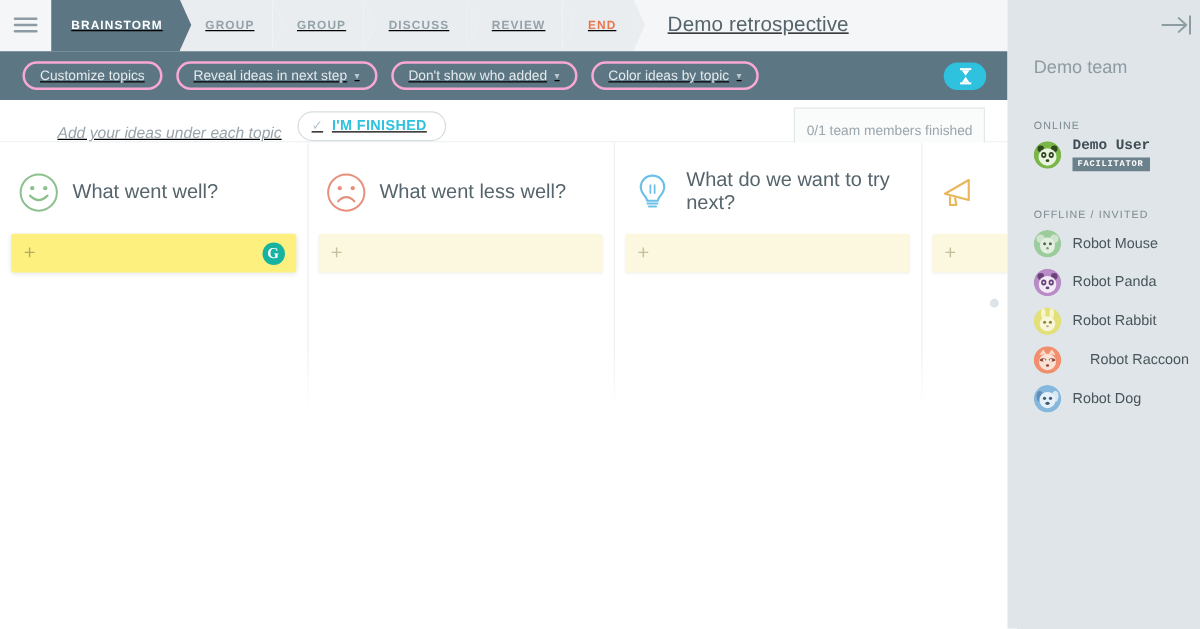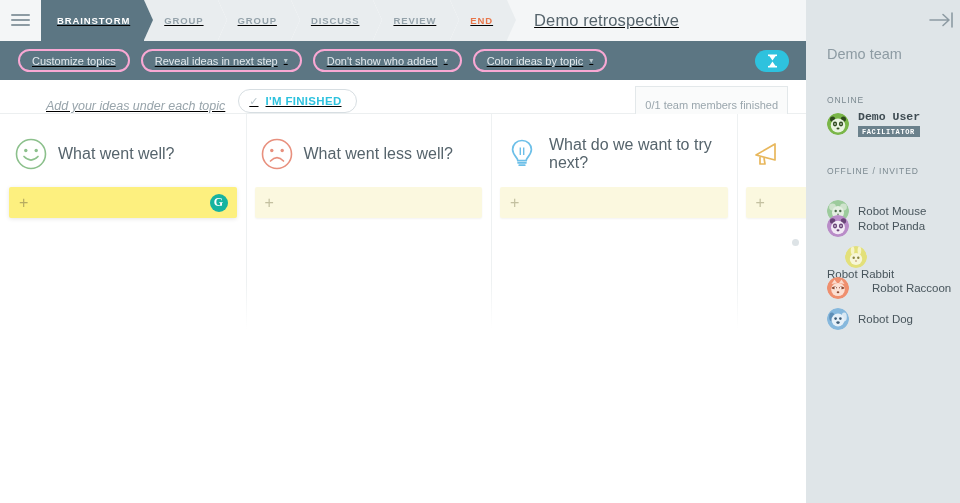--- a/index.html
+++ b/index.html
@@ -425,21 +425,21 @@
         <ellipse cx="11" cy="15.5" rx="1.5" ry="1.1" fill="#2f4a1e"></ellipse>
       </svg>
       <span class="m-col">
         <span class="m-name bold">Demo User</span>
         <span class="facil">FACILITATOR</span>
       </span>
     </div>
 
     <div class="section-label offline-label">OFFLINE / INVITED</div>
 
-    <div class="member" style="top:200px;">
+    <div class="member" style="top:184px;">
       <svg class="avatar" viewBox="0 0 22 22">
         <circle cx="11" cy="11" r="11" fill="#9ccb9c"></circle>
         <circle cx="5.5" cy="7" r="3.4" fill="#cfe3cd"></circle>
         <circle cx="16.5" cy="7" r="3.4" fill="#cfe3cd"></circle>
         <ellipse cx="11" cy="12.5" rx="6" ry="6.5" fill="#e4efe2"></ellipse>
         <circle cx="8.7" cy="11" r="1.2" fill="#4d6b4b"></circle>
         <circle cx="13.3" cy="11" r="1.2" fill="#4d6b4b"></circle>
         <circle cx="11" cy="14.6" r="1" fill="#80997e"></circle>
       </svg>
       <span class="m-name">Robot Mouse</span>
@@ -453,21 +453,21 @@
         <ellipse cx="11" cy="12.5" rx="7" ry="6.8" fill="#f2eaf5"></ellipse>
         <ellipse cx="8" cy="11" rx="2.1" ry="2.4" fill="#6a4478"></ellipse>
         <ellipse cx="14" cy="11" rx="2.1" ry="2.4" fill="#6a4478"></ellipse>
         <circle cx="8" cy="11" r="0.8" fill="#fff"></circle>
         <circle cx="14" cy="11" r="0.8" fill="#fff"></circle>
         <ellipse cx="11" cy="15.3" rx="1.5" ry="1.1" fill="#6a4478"></ellipse>
       </svg>
       <span class="m-name">Robot Panda</span>
     </div>
 
-    <div class="member" style="top:246px;flex-direction:column;">
+    <div class="member" style="top:246px;">
       <svg class="avatar" viewBox="0 0 22 22">
         <circle cx="11" cy="11" r="11" fill="#e3e07a"></circle>
         <ellipse cx="7.6" cy="4.6" rx="1.8" ry="4" fill="#f6f4c8"></ellipse>
         <ellipse cx="14.4" cy="4.6" rx="1.8" ry="4" fill="#f6f4c8"></ellipse>
         <ellipse cx="11" cy="13" rx="6.2" ry="6" fill="#f7f6d8"></ellipse>
         <circle cx="8.7" cy="11.8" r="1.2" fill="#8a8640"></circle>
         <circle cx="13.3" cy="11.8" r="1.2" fill="#8a8640"></circle>
         <ellipse cx="11" cy="15" rx="1.1" ry="0.8" fill="#c6a07a"></ellipse>
       </svg>
       <span class="m-name">Robot Rabbit</span>

